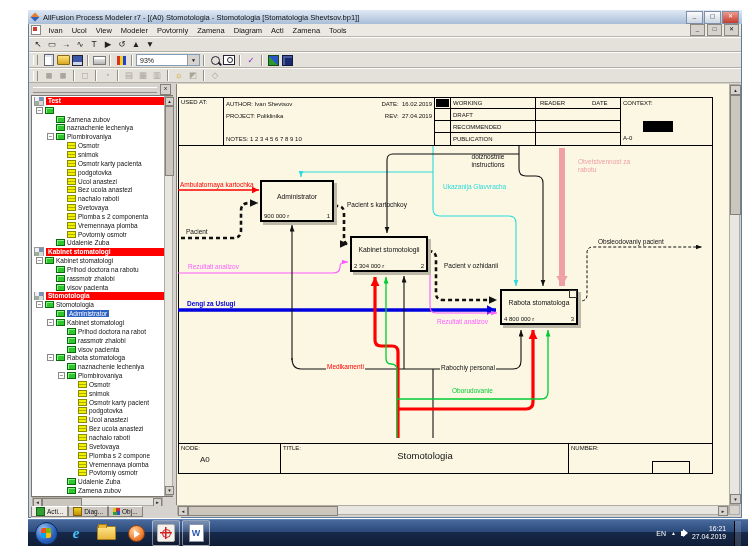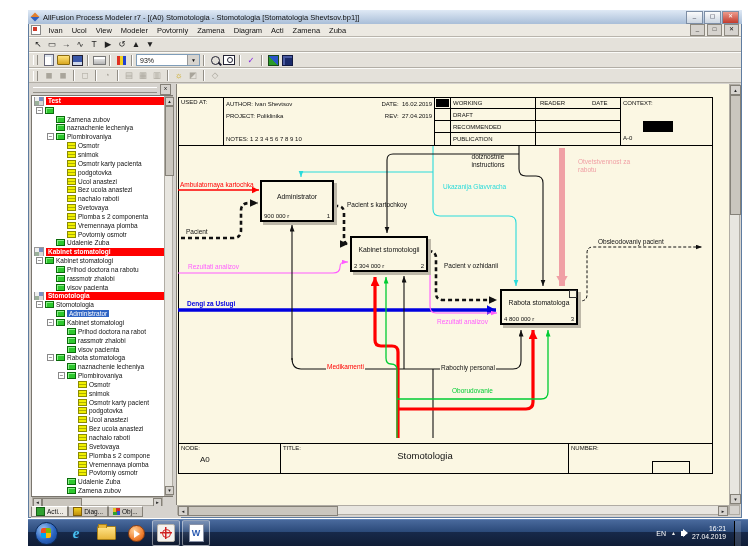--- a/index.html
+++ b/index.html
@@ -145,21 +145,21 @@
     <span id="menu-items" style="display:flex">
         <span class="mi">Ivan</span>
         <span class="mi">Ucol</span>
         <span class="mi">View</span>
         <span class="mi">Modeler</span>
         <span class="mi">Povtorniy</span>
         <span class="mi">Zamena</span>
         <span class="mi">Diagram</span>
         <span class="mi">Acti</span>
         <span class="mi">Zamena</span>
-        <span class="mi">Zuba</span>
+        <span class="mi">Tools</span>
       </span>
     <span id="mdibtns">
       <span class="mdibtn">_</span>
       <span class="mdibtn">□</span>
       <span class="mdibtn">✕</span>
     </span>
   </div>
 
   <div class="tbar" id="tb-draw">
       <span class="tbtn">

